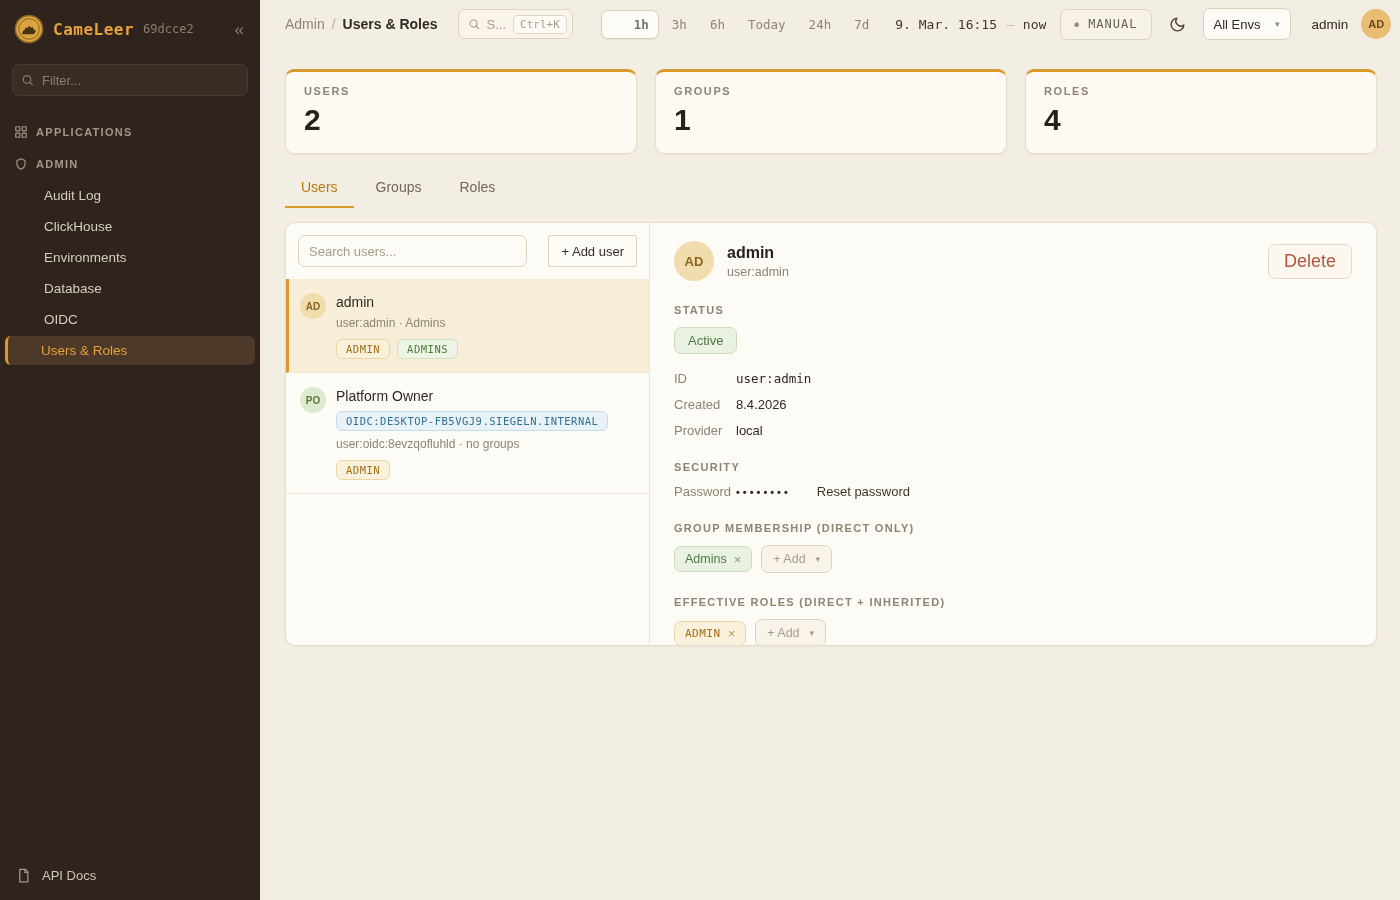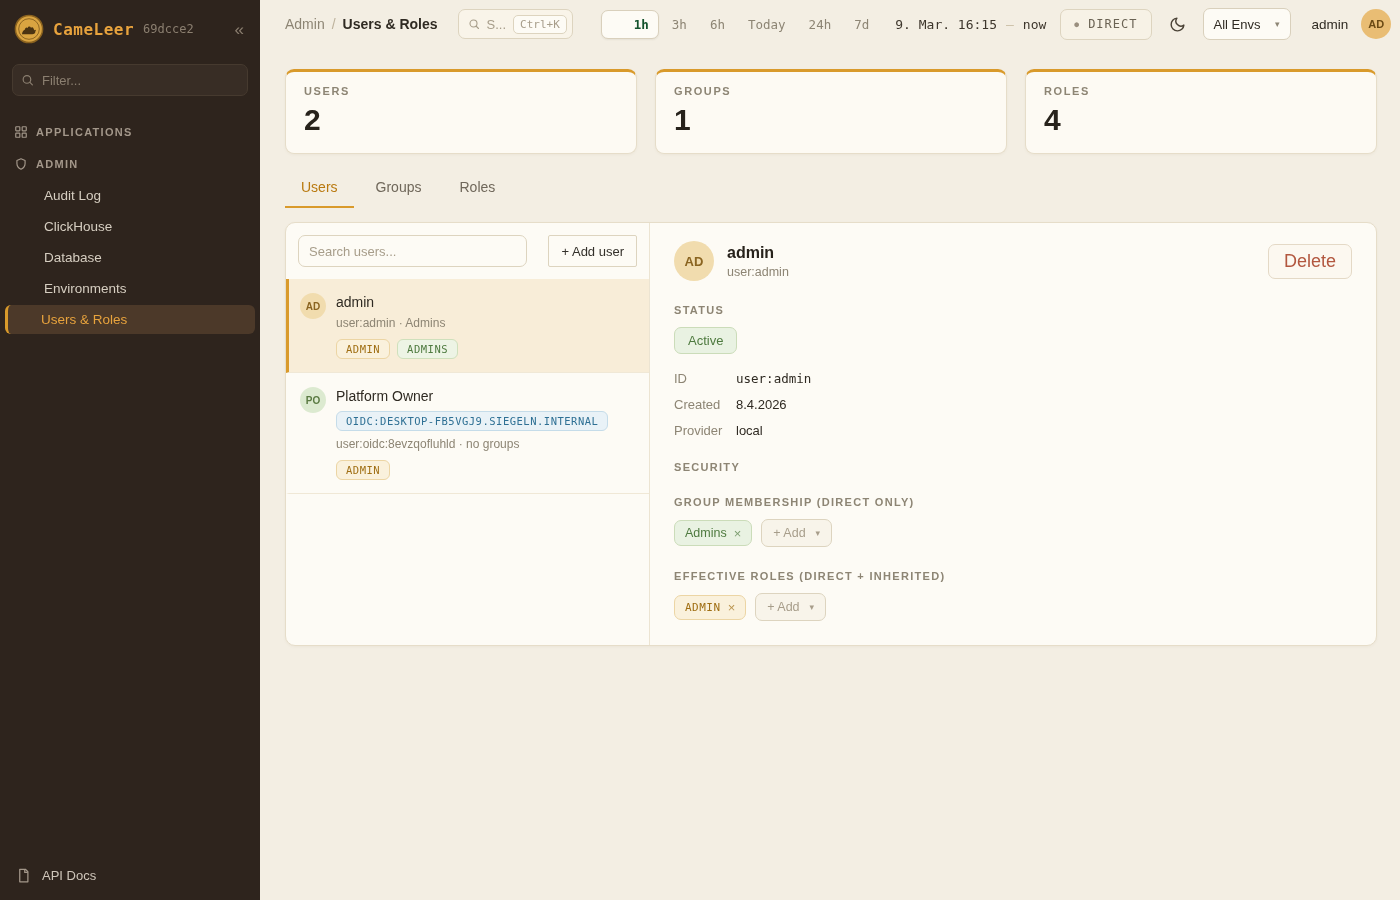--- a/index.html
+++ b/index.html
@@ -37,21 +37,21 @@
   .topbar { height:48px; display:flex; align-items:center; padding:0 22px 0 25px; gap:14px; flex-shrink:0; }
   .crumbs { display:flex; align-items:center; gap:7px; font-size:14px; white-space:nowrap; }
   .crumb-root { color:#8d8574; cursor:pointer; text-decoration:none; }
   .crumb-sep { color:#bdb29c; }
   .crumb-cur { color:#2f2a22; font-weight:bold; }
   .cmdk { display:flex; align-items:center; gap:7px; background:#f9f4e9; border:1px solid #ddd4bf; border-radius:7px; height:30px; padding:0 5px 0 9px; color:#a79d8a; cursor:pointer; font-size:13px; margin-left:6px; font-family:inherit; }
   .cmdk kbd { font-family:"DejaVu Sans Mono",monospace; font-size:11px; color:#a79d8a; border:1px solid #ddd4bf; border-radius:5px; padding:2px 6px; background:#fdfbf5; }
   .vdiv { width:1px; height:22px; background:#ddd4bf; }
   .ranges { display:flex; align-items:center; gap:3px; }
   .range { background:none; border:1px solid transparent; color:#8d8574; font-family:"DejaVu Sans Mono",monospace; font-size:12.5px; padding:6px 9px; border-radius:7px; cursor:pointer; }
-  .range.active { background:#fdfbf5; border-color:#d9d0bc; color:#14532d; font-weight:bold; box-shadow:0 1px 2px rgba(60,50,30,.07);padding-left:32px; }
+  .range.active { background:#fdfbf5; border-color:#d9d0bc; color:#737373; font-weight:bold; box-shadow:0 1px 2px rgba(60,50,30,.07);padding-left:32px; }
   .timewin { display:flex; align-items:center; gap:9px; font-family:"DejaVu Sans Mono",monospace; font-size:13px; color:#3d362c; cursor:pointer; margin-left:2px; white-space:nowrap; }
   .tw-sep { color:#c9bda3; }
   .tb-right { margin-left:auto; display:flex; align-items:center; gap:13px; }
   .manual { display:flex; align-items:center; gap:8px; background:#f7f2e6; border:1px solid #ddd4bf; border-radius:7px; height:31px; padding:0 13px; font-family:"DejaVu Sans Mono",monospace; font-size:12px; letter-spacing:1px; color:#6b6354; cursor:pointer; }
   .manual .dot { font-size:8px; color:#9a8f7e; }
   .moon { background:none; border:none; cursor:pointer; color:#4a4236; display:flex; padding:4px; }
   .envsel { display:flex; align-items:center; justify-content:space-between; width:88px; background:#fdfbf5; border:1px solid #d9d0bc; border-radius:7px; height:32px; padding:0 10px; font-size:13px; color:#2f2a22; cursor:pointer; font-family:inherit; }
   .envsel .caret { color:#8d8574; font-size:9px; }
   .uname { font-size:13.5px; color:#2f2a22; margin-left:8px; }
   .avatar { display:inline-flex; align-items:center; justify-content:center; border-radius:50%; font-weight:bold; flex-shrink:0; }
@@ -163,22 +163,23 @@
         <svg width="14" height="14" viewBox="0 0 24 24" fill="none" stroke="currentColor" stroke-width="2" stroke-linejoin="round">
             <path d="M12 3l7 3v5c0 4.5-3 8-7 10-4-2-7-5.5-7-10V6z"></path>
           </svg>
       </span>
       <span>ADMIN</span>
     </div>
 
     <nav class="sb-items">
       <a class="sb-item">Audit Log</a>
       <a class="sb-item">ClickHouse</a>
+      <a class="sb-item">Environments</a>
       <a class="sb-item">Database</a>
-      <a class="sb-item">Environments</a>
+      <a class="sb-item">OIDC</a>
       <a class="sb-item active">Users &amp; Roles</a>
     </nav>
 
     <div class="sb-footer">
       <span class="ic">
         <svg width="15" height="15" viewBox="0 0 24 24" fill="none" stroke="currentColor" stroke-width="2" stroke-linejoin="round">
             <path d="M6 2h9l4 4v16H6z"></path>
             <path d="M14 2v5h5"></path>
           </svg>
       </span>
@@ -219,21 +220,21 @@
 
       <div class="timewin">
         <span>9. Mar. 16:15</span>
         <span class="tw-sep">—</span>
         <span>now</span>
       </div>
 
       <div class="tb-right">
         <button class="manual">
           <span class="dot">●</span>
-          <span>DIRECT</span>
+          <span>MANUAL</span>
         </button>
         <button class="moon">
           <span style="display:flex">
             <svg width="17" height="17" viewBox="0 0 24 24" fill="none" stroke="currentColor" stroke-width="2" stroke-linecap="round" stroke-linejoin="round">
                 <path d="M21 12.8A9 9 0 1 1 11.2 3a7 7 0 0 0 9.8 9.8z"></path>
               </svg>
           </span>
         </button>
         <button class="envsel">
           <span>All Envs</span>
@@ -322,20 +323,25 @@
             <span class="f-label">Created</span>
             <span class="f-value">8.4.2026</span>
           </div>
           <div class="frow">
             <span class="f-label">Provider</span>
             <span class="f-value">local</span>
           </div>
         </div>
 
         <h4 class="sec">SECURITY</h4>
+        <div class="pw-row">
+          <span class="f-label">Password</span>
+          <span class="pw-mask">••••••••</span>
+          <a class="reset">Reset password</a>
+        </div>
 
         <h4 class="sec">GROUP MEMBERSHIP (DIRECT ONLY)</h4>
         <div class="chip-row">
           <span class="chip green">
             <span>Admins</span>
             <button class="chip-x">×</button>
           </span>
           <button class="add-btn">
             <span>+ Add</span>
             <span class="caret">▾</span>

